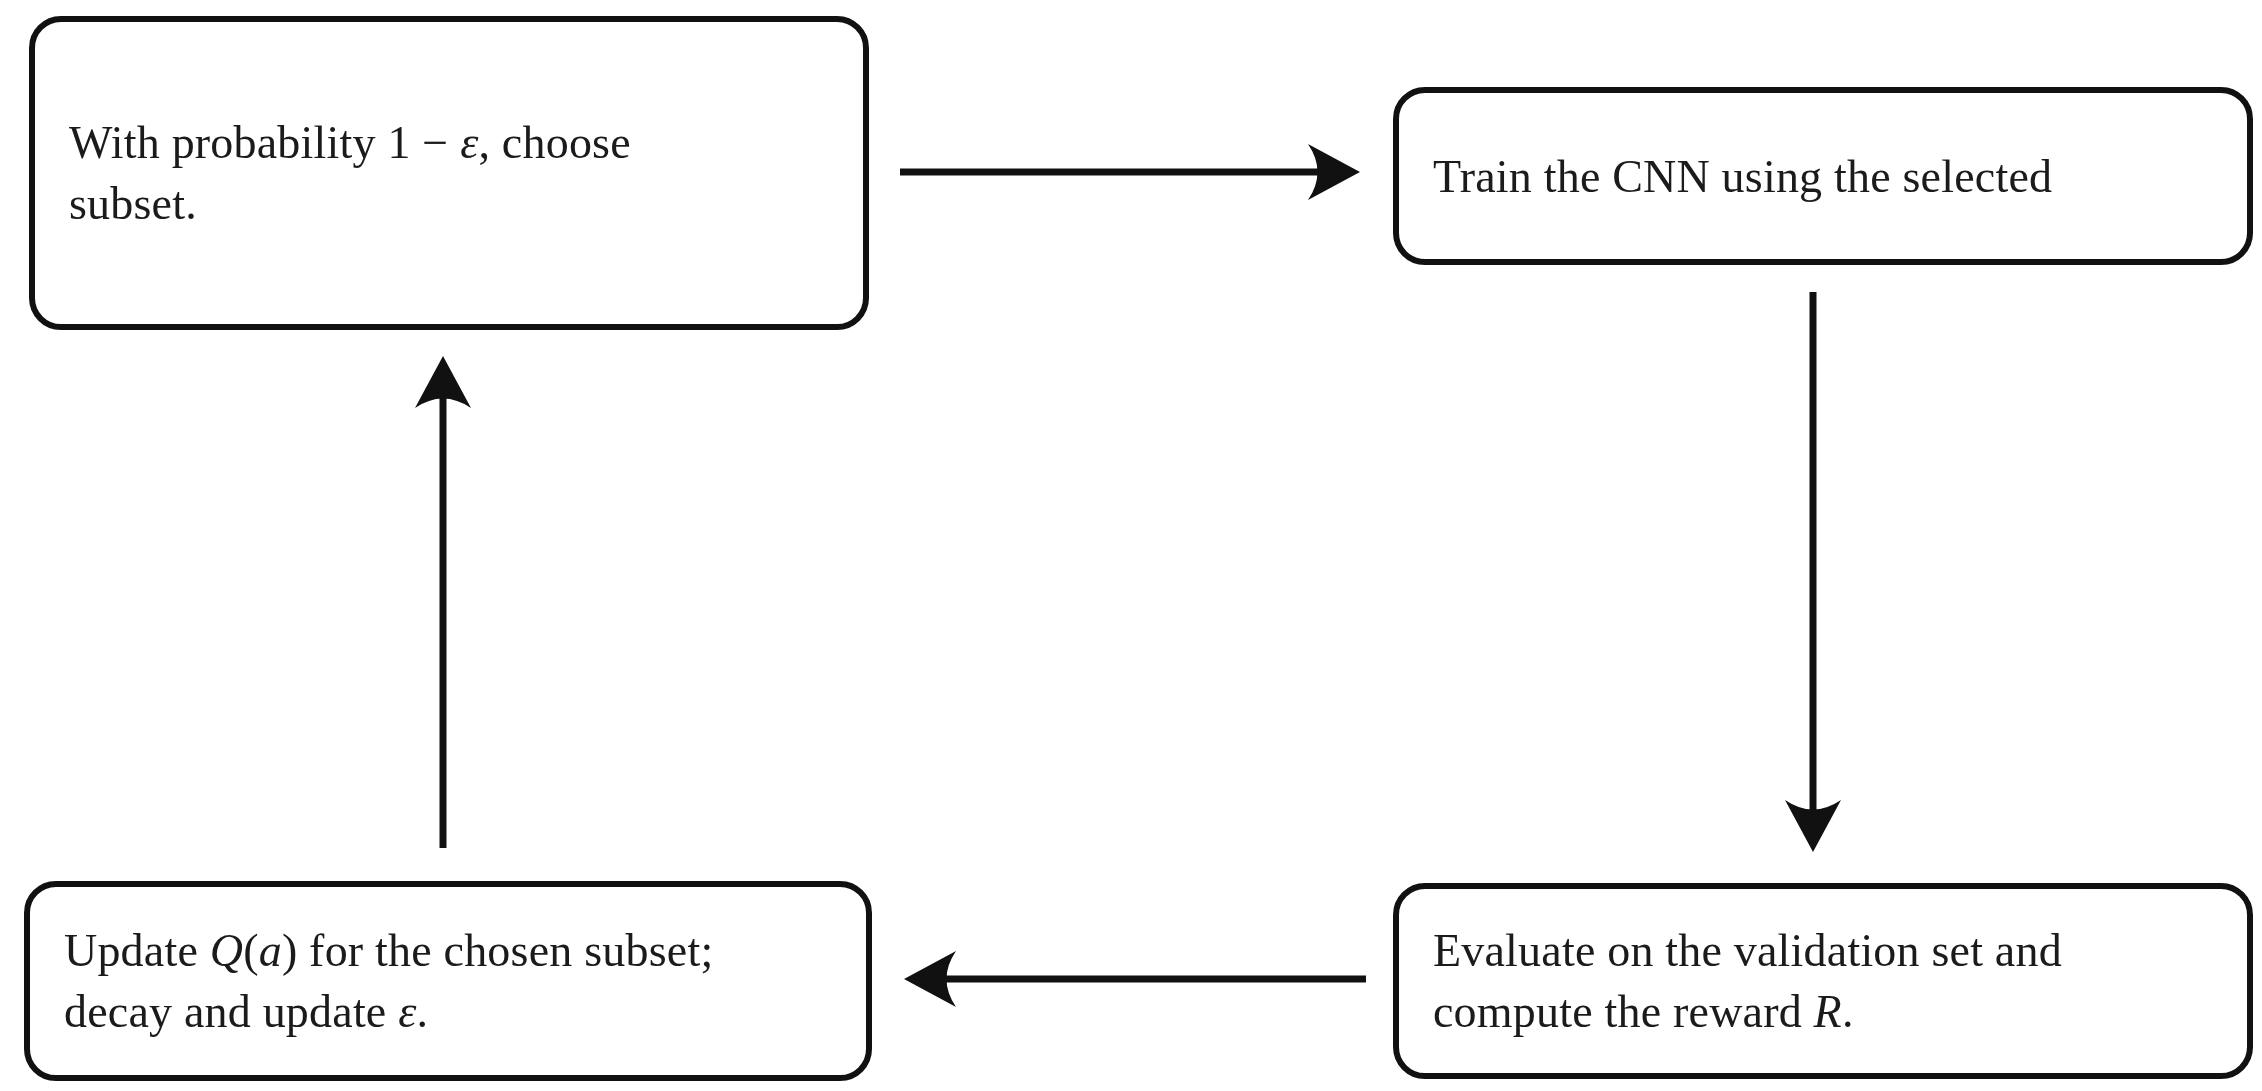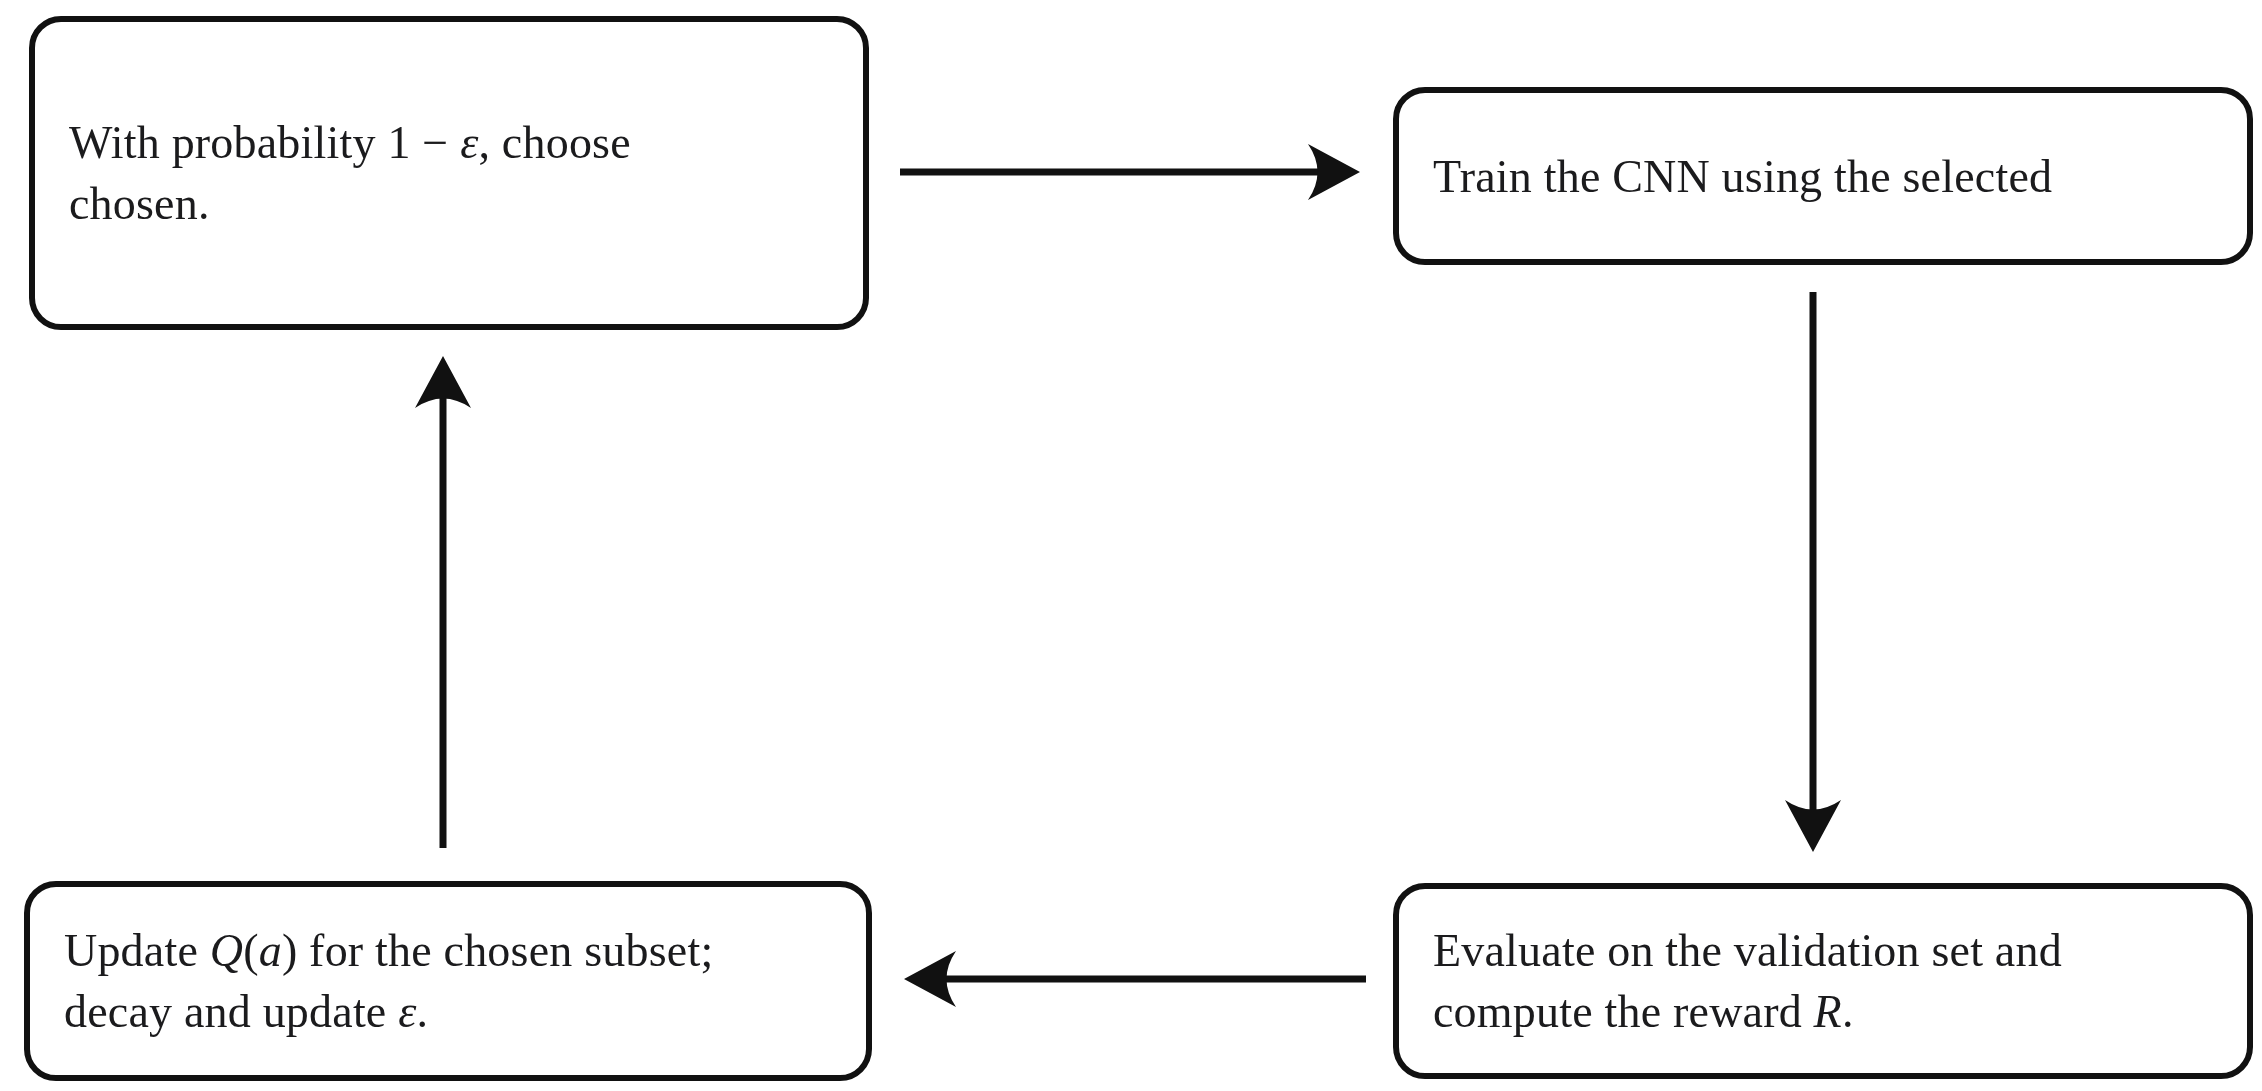--- a/index.html
+++ b/index.html
@@ -58,21 +58,21 @@
       <path d="M904 979 L956 951 Q937 979 956 1007 Z"></path>
     </g>
     <g>
       <line x1="443" y1="848" x2="443" y2="398"></line>
       <path d="M443 356 L471 408 Q443 389 415 408 Z"></path>
     </g>
   </svg>
 
   <div class="node" id="node-choose-subset">
       <div class="line"><span>With probability 1 − </span><span class="var">ε</span><span>, choose</span></div>
-      <div class="line"><span>chosen.</span></div>
+      <div class="line"><span>subset.</span></div>
     </div>
 
   <div class="node" id="node-train-cnn">
       <div class="line"><span>Train the CNN using the selected</span></div>
     </div>
 
   <div class="node" id="node-evaluate-reward">
       <div class="line"><span>Evaluate on the validation set and</span></div>
       <div class="line"><span>compute the reward </span><span class="var">R</span><span>.</span></div>
     </div>

